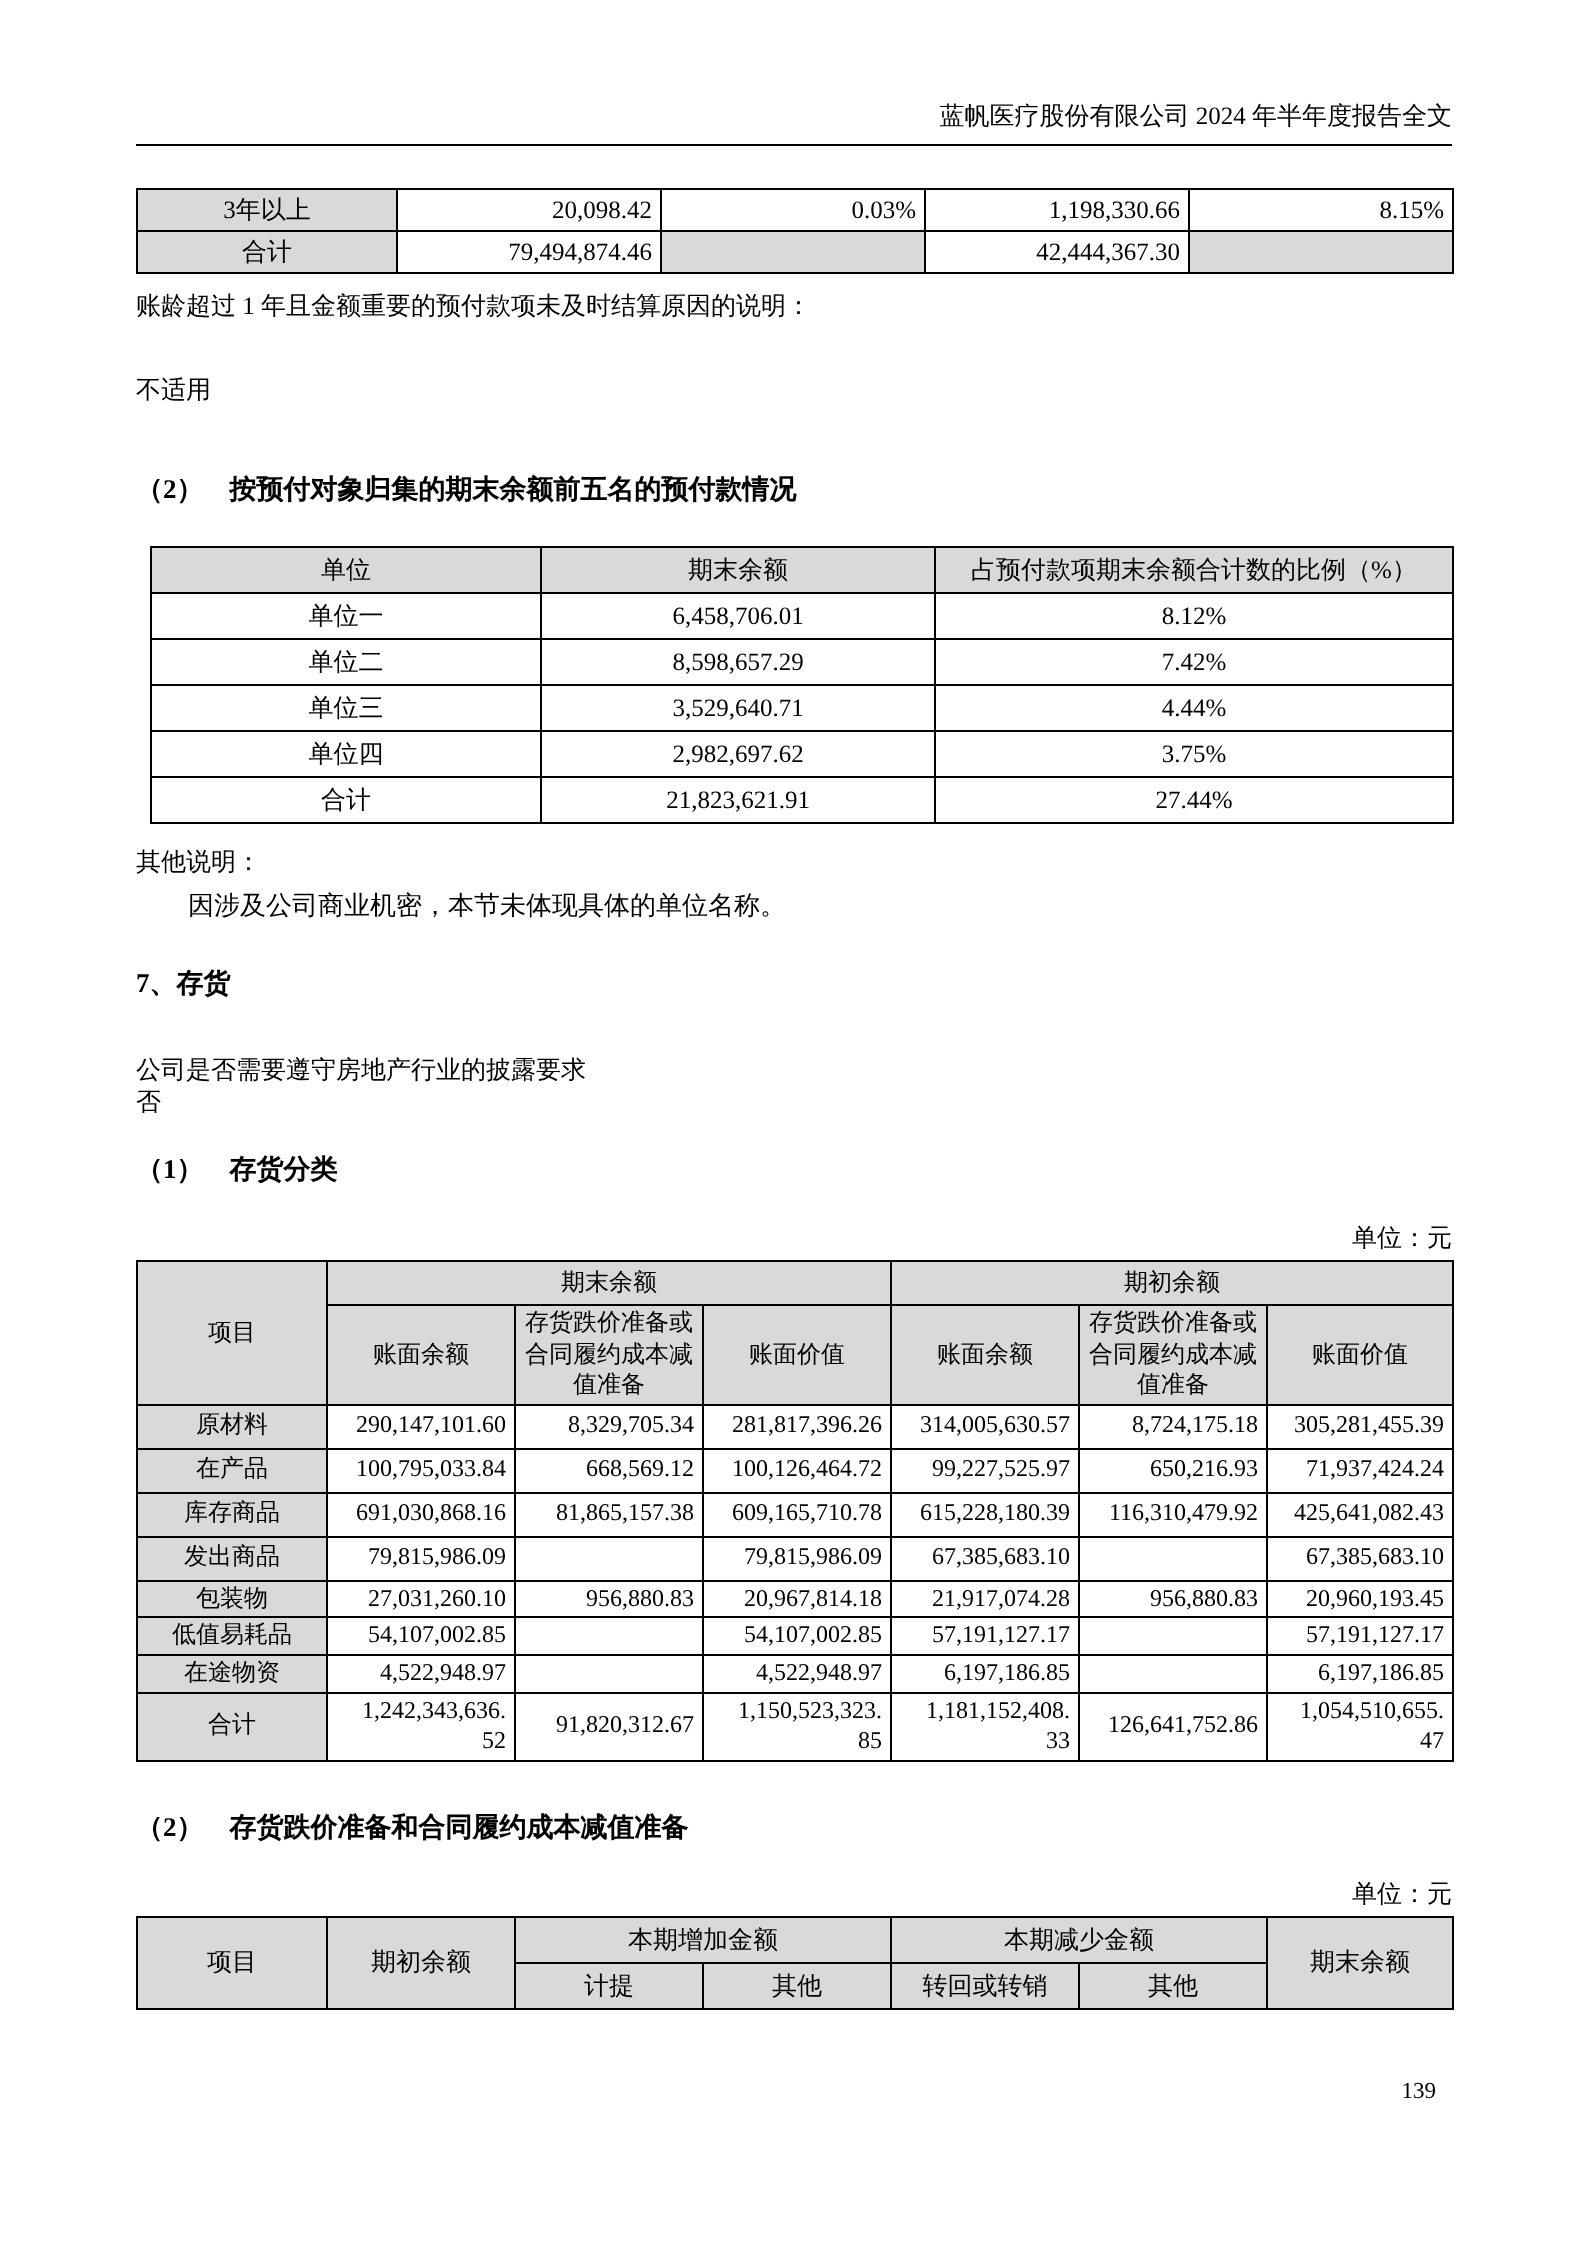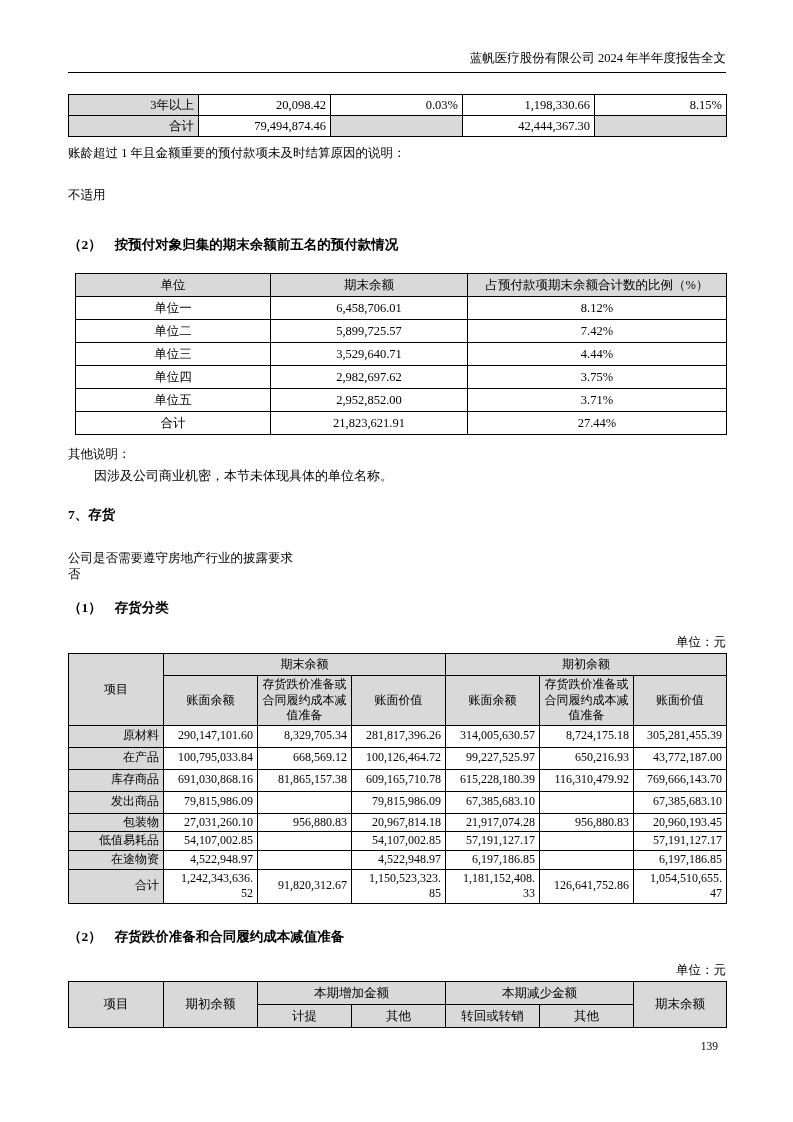--- a/index.html
+++ b/index.html
@@ -28,21 +28,21 @@
     width:658px;
   }
   td {
     border:1px solid #000;
     padding:1px 4px;
     line-height:1.3;
     overflow:hidden;
     vertical-align:middle;
   }
   .shade { background:#d9d9d9; }
-  .left  { text-align:right; }
+  .left  { text-align:center; }
   .num   { text-align:right; }
   .ctr   { text-align:center; }
   .wrap  { white-space:pre-line; word-break:break-all; }
   .rh21 td { height:21px; }
   .rh23 td { height:23px; }
   .rh22 td { height:22px; }
   .t1 { margin-top:21px; }
   .note { margin-top:8px; line-height:16px; }
   .na { margin-top:26px; line-height:16px; }
   .heading { font-weight:bold; font-size:13.5px; line-height:18px; }
@@ -119,37 +119,32 @@
       <td class="shade ctr">期末余额</td>
       <td class="shade ctr">占预付款项期末余额合计数的比例（%）</td>
     </tr>
     <tr class="rh23">
       <td class="ctr">单位一</td>
       <td class="ctr">6,458,706.01</td>
       <td class="ctr">8.12%</td>
     </tr>
     <tr class="rh23">
       <td class="ctr">单位二</td>
-      <td class="ctr">5,899,725.57</td>
+      <td class="ctr">8,598,657.29</td>
       <td class="ctr">7.42%</td>
     </tr>
     <tr class="rh23">
       <td class="ctr">单位三</td>
       <td class="ctr">3,529,640.71</td>
       <td class="ctr">4.44%</td>
     </tr>
     <tr class="rh23">
       <td class="ctr">单位四</td>
       <td class="ctr">2,982,697.62</td>
       <td class="ctr">3.75%</td>
-    </tr>
-    <tr class="rh23">
-      <td class="ctr">单位五</td>
-      <td class="ctr">2,952,852.00</td>
-      <td class="ctr">3.71%</td>
     </tr>
     <tr class="rh23">
       <td class="ctr">合计</td>
       <td class="ctr">21,823,621.91</td>
       <td class="ctr">27.44%</td>
     </tr>
   </tbody>
     </table>
 
   <div class="other-label">其他说明：</div>
@@ -201,30 +196,30 @@
       <td class="num">8,724,175.18</td>
       <td class="num">305,281,455.39</td>
     </tr>
     <tr class="rh22">
       <td class="shade left">在产品</td>
       <td class="num">100,795,033.84</td>
       <td class="num">668,569.12</td>
       <td class="num">100,126,464.72</td>
       <td class="num">99,227,525.97</td>
       <td class="num">650,216.93</td>
-      <td class="num">43,772,187.00</td>
+      <td class="num">71,937,424.24</td>
     </tr>
     <tr class="rh22">
       <td class="shade left">库存商品</td>
       <td class="num">691,030,868.16</td>
       <td class="num">81,865,157.38</td>
       <td class="num">609,165,710.78</td>
       <td class="num">615,228,180.39</td>
       <td class="num">116,310,479.92</td>
-      <td class="num">769,666,143.70</td>
+      <td class="num">425,641,082.43</td>
     </tr>
     <tr class="rh22">
       <td class="shade left">发出商品</td>
       <td class="num">79,815,986.09</td>
       <td class="num"></td>
       <td class="num">79,815,986.09</td>
       <td class="num">67,385,683.10</td>
       <td class="num"></td>
       <td class="num">67,385,683.10</td>
     </tr>

